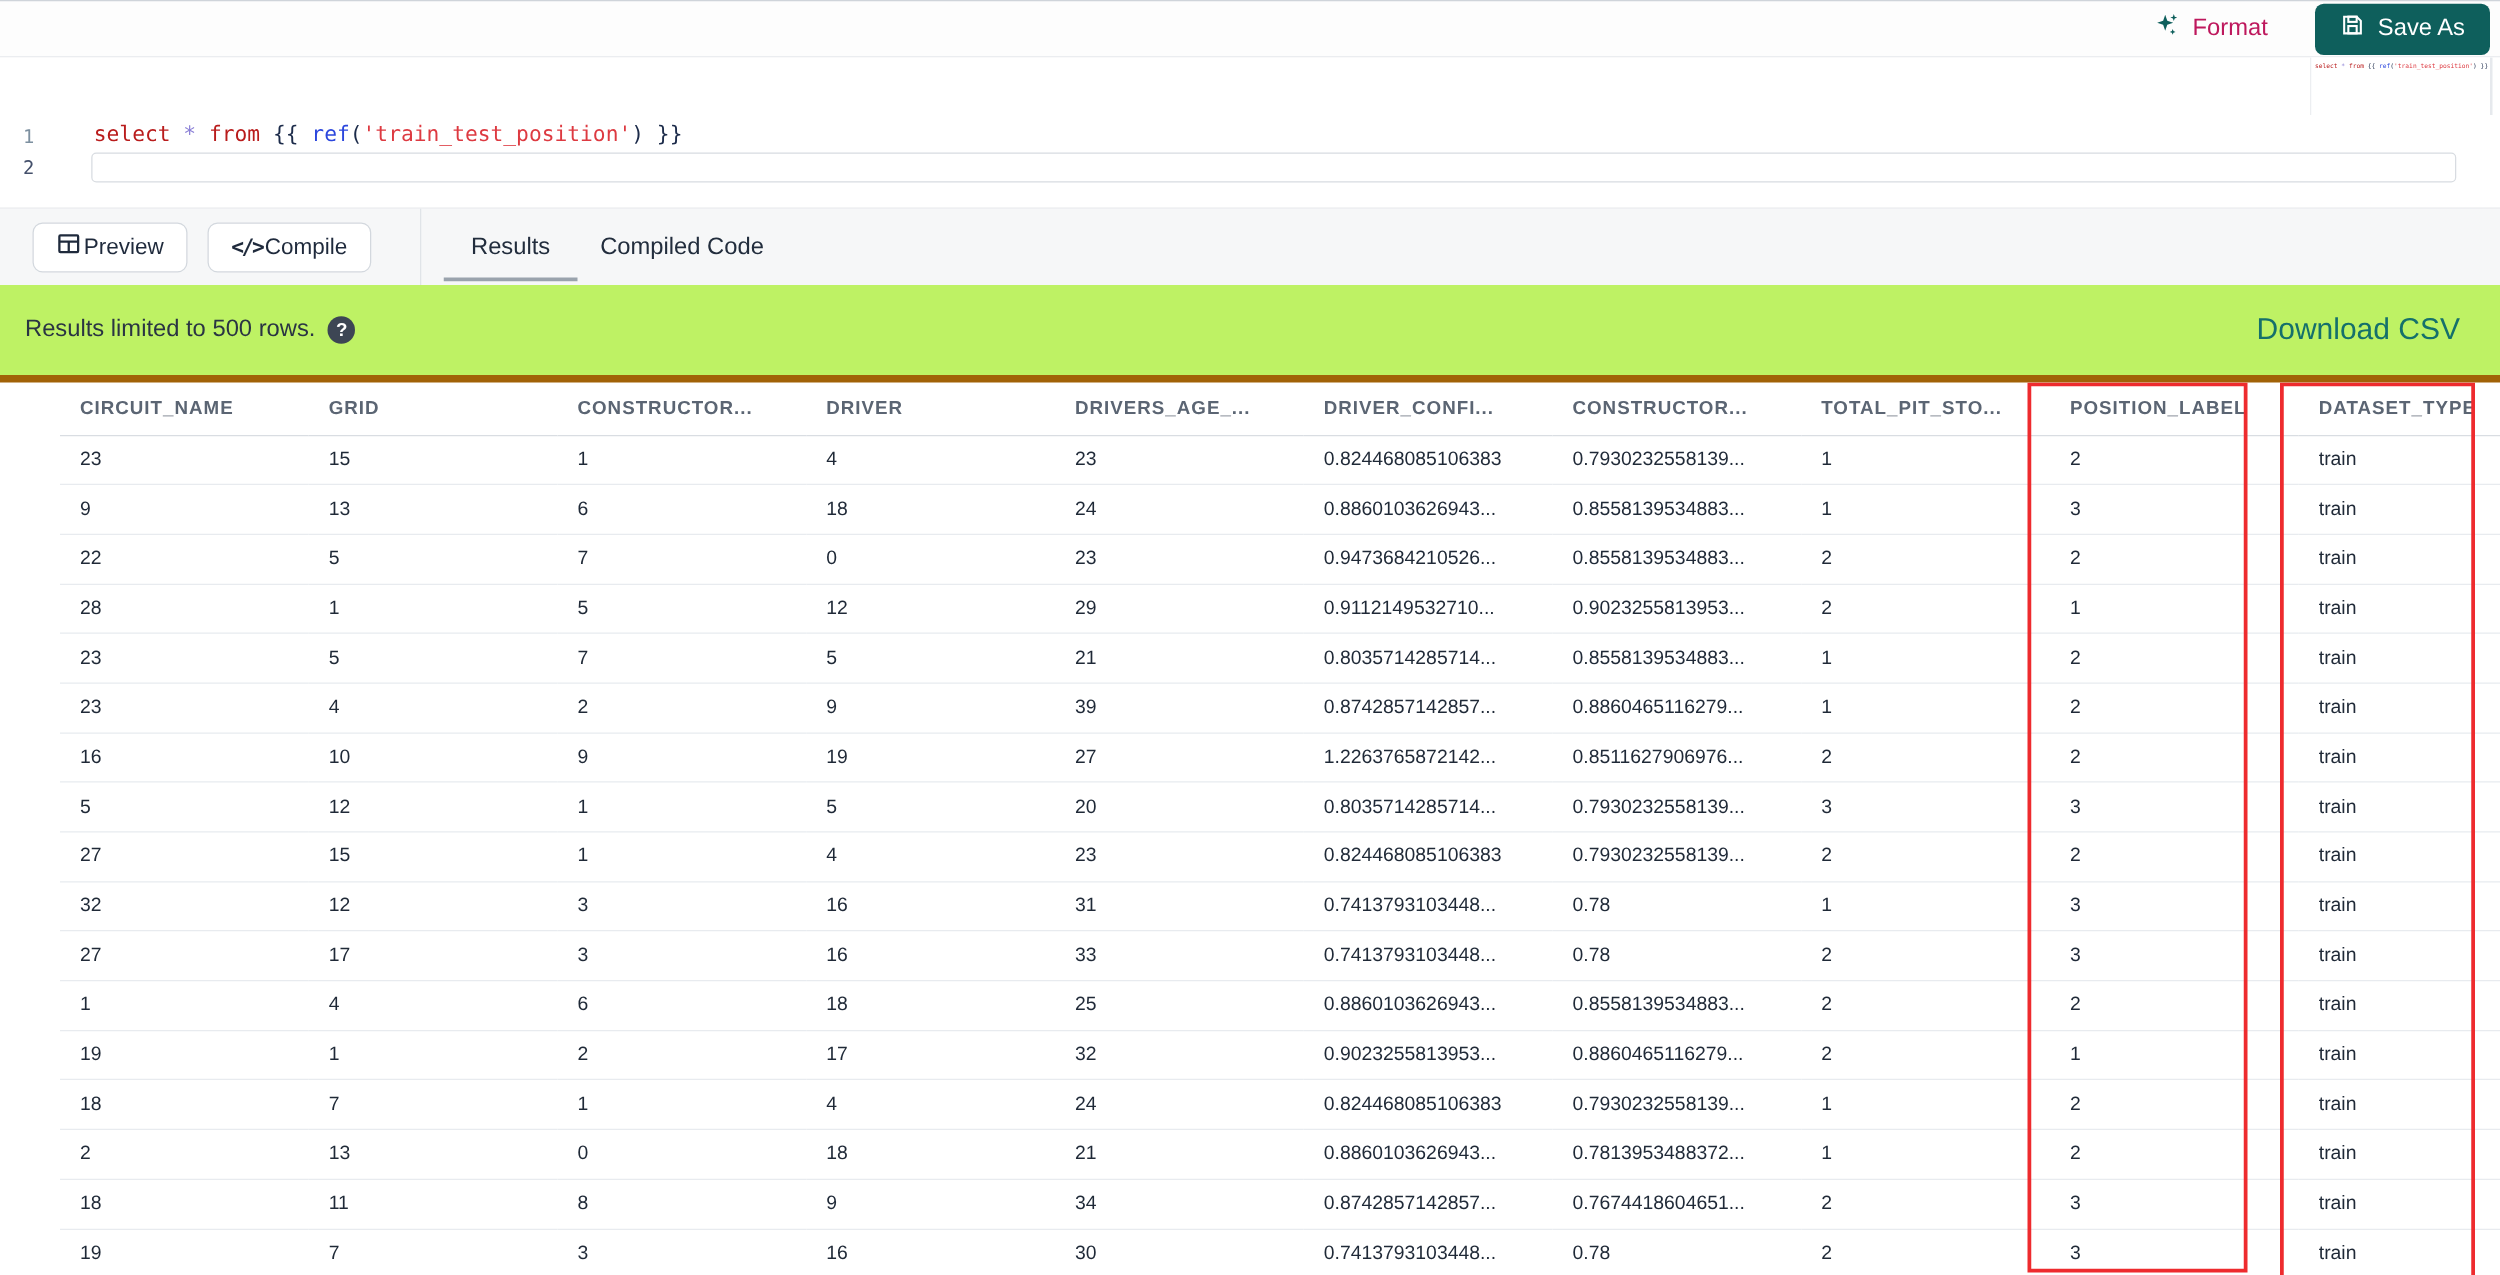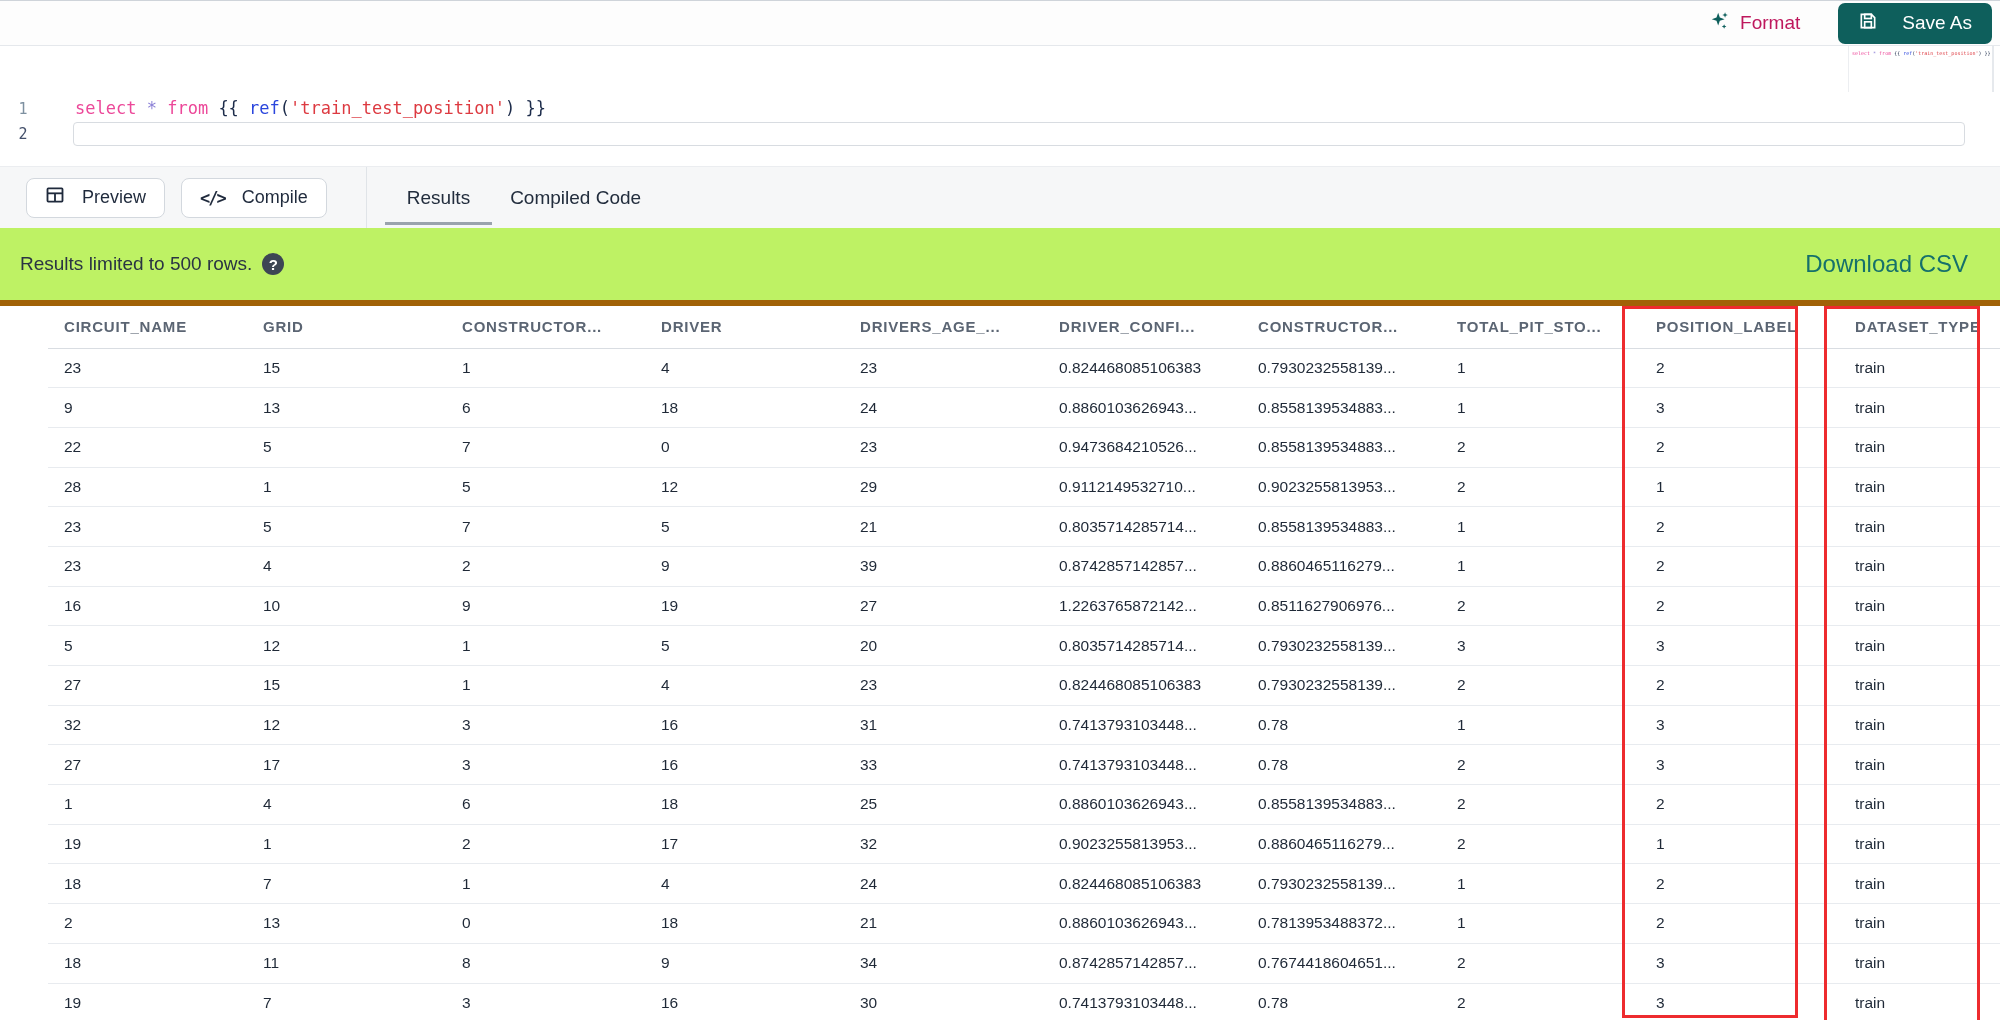--- a/index.html
+++ b/index.html
@@ -5,49 +5,49 @@
   * { margin:0; padding:0; box-sizing:border-box; }
   html,body { width:2000px; height:1020px; overflow:hidden; background:#ffffff;
               font-family:"Liberation Sans", sans-serif; color:#1f2937; }
 
   
   .toolbar { height:46px; background:#fdfdfd; border-top:1px solid #cfd4da;
              border-bottom:1px solid #e5e8ec; display:flex; align-items:center;
              justify-content:flex-end; padding:0 8px; position:relative; }
   .format-btn { display:flex; align-items:center; gap:9px; color:#be185d;
                 font-size:19px; margin-right:38px; cursor:pointer; }
-  .saveas-btn { display:flex; align-items:center; gap:24px; background:#0e5f5c;
+  .saveas-btn { display:flex; align-items:center; gap:10px; background:#0e5f5c;
                 color:#ffffff; font-size:19px; font-weight:500; border:none;
                 border-radius:7px; height:41px; padding:0 20px; cursor:pointer; }
 
   
   .editor { height:120px; background:#ffffff; position:relative;
             font-family:"DejaVu Sans Mono", monospace; }
   .gutter-num { position:absolute; width:46px; text-align:center; font-size:15px; }
   .num-1 { top:54px; color:#7d90a0; }
   .num-2 { top:79px; color:#44506b; }
   .code-line { position:absolute; left:75px; top:52px; font-size:17px; white-space:pre; }
-  .tok-kw  { color:#ec4899; }
+  .tok-kw  { color:#b91c1c; }
   .tok-op  { color:#8a7fd6; }
   .tok-br  { color:#1c2b4a; }
   .tok-fn  { color:#2b46dd; }
   .tok-str { color:#dd3a41; }
   .tok-pl  { color:#24292e; }
   .line2-box { position:absolute; left:73px; top:76px; width:1892px; height:24px;
                border:1px solid #d8dce1; border-radius:4px; background:#ffffff; }
   .minimap { position:absolute; right:6px; top:0px; width:146px; height:46px;
              background:#ffffff; border-left:1px solid #eceef1;
              border-right:2px solid #e6e9ed; overflow:hidden; padding:4px 3px; }
   .minimap .mini-line { font-size:5px; line-height:6px; white-space:pre;
                         font-family:"DejaVu Sans Mono", monospace; }
 
   
   .action-bar { height:62px; background:#f6f7f8; border-top:1px solid #ebedf0;
                 display:flex; align-items:center; padding:0 26px; position:relative; }
-  .bar-btn { display:flex; align-items:center; gap:17px; background:#ffffff;
+  .bar-btn { display:flex; align-items:center; gap:2px; background:#ffffff;
              border:1px solid #d3d8de; border-radius:8px; height:40px; padding:0 18px;
              font-size:18px; font-weight:500; color:#1f2a3c; cursor:pointer;
              font-family:"Liberation Sans", sans-serif; }
   .bar-btn + .bar-btn { margin-left:16px; }
   .bar-divider { width:1px; align-self:stretch; background:#e0e4e8; margin-left:39px; }
   .tabs { display:flex; margin-left:38px; height:100%;justify-content:space-between; }
   .tab { display:flex; align-items:center; font-size:19px; color:#222d3d;
          padding:0 2px; margin-right:36px; position:relative; cursor:pointer; }
   .tab.active::after { content:""; position:absolute; left:-20px; right:-20px;
                        bottom:3px; height:3px; background:#9aa3ad; }

